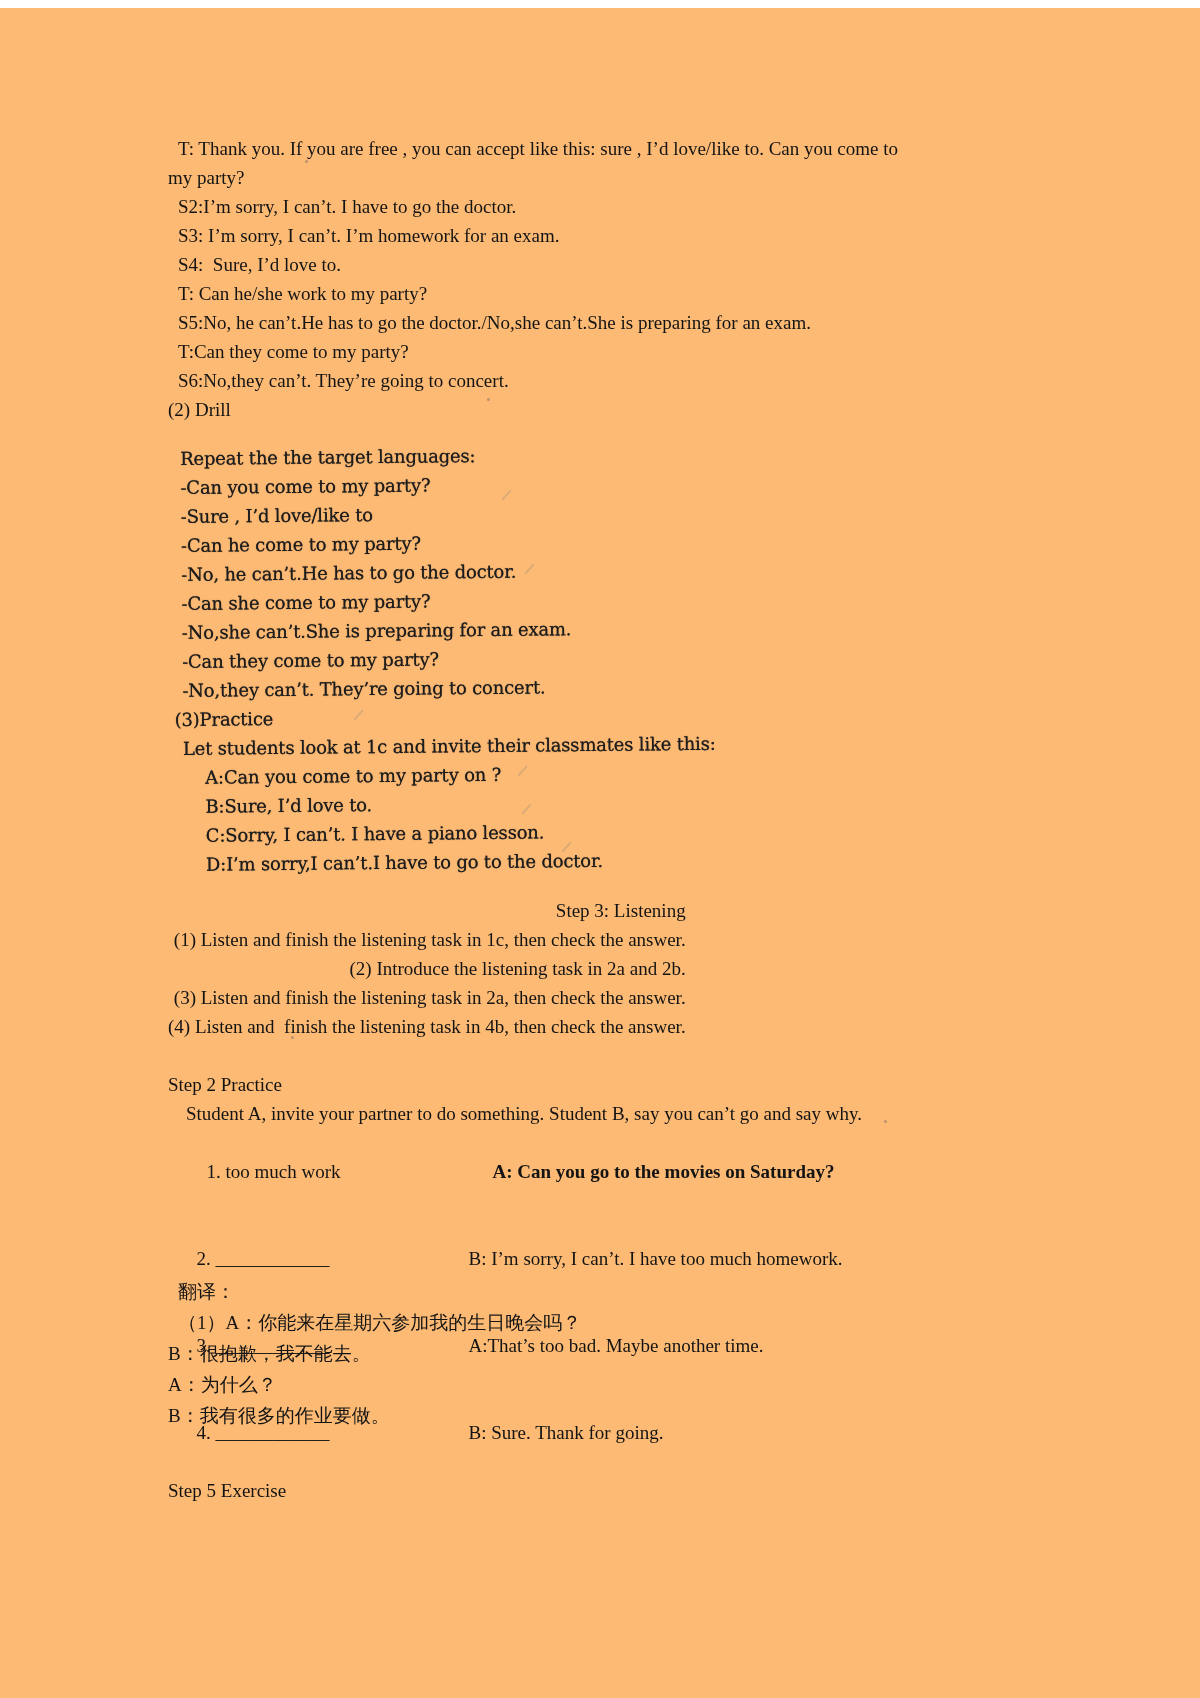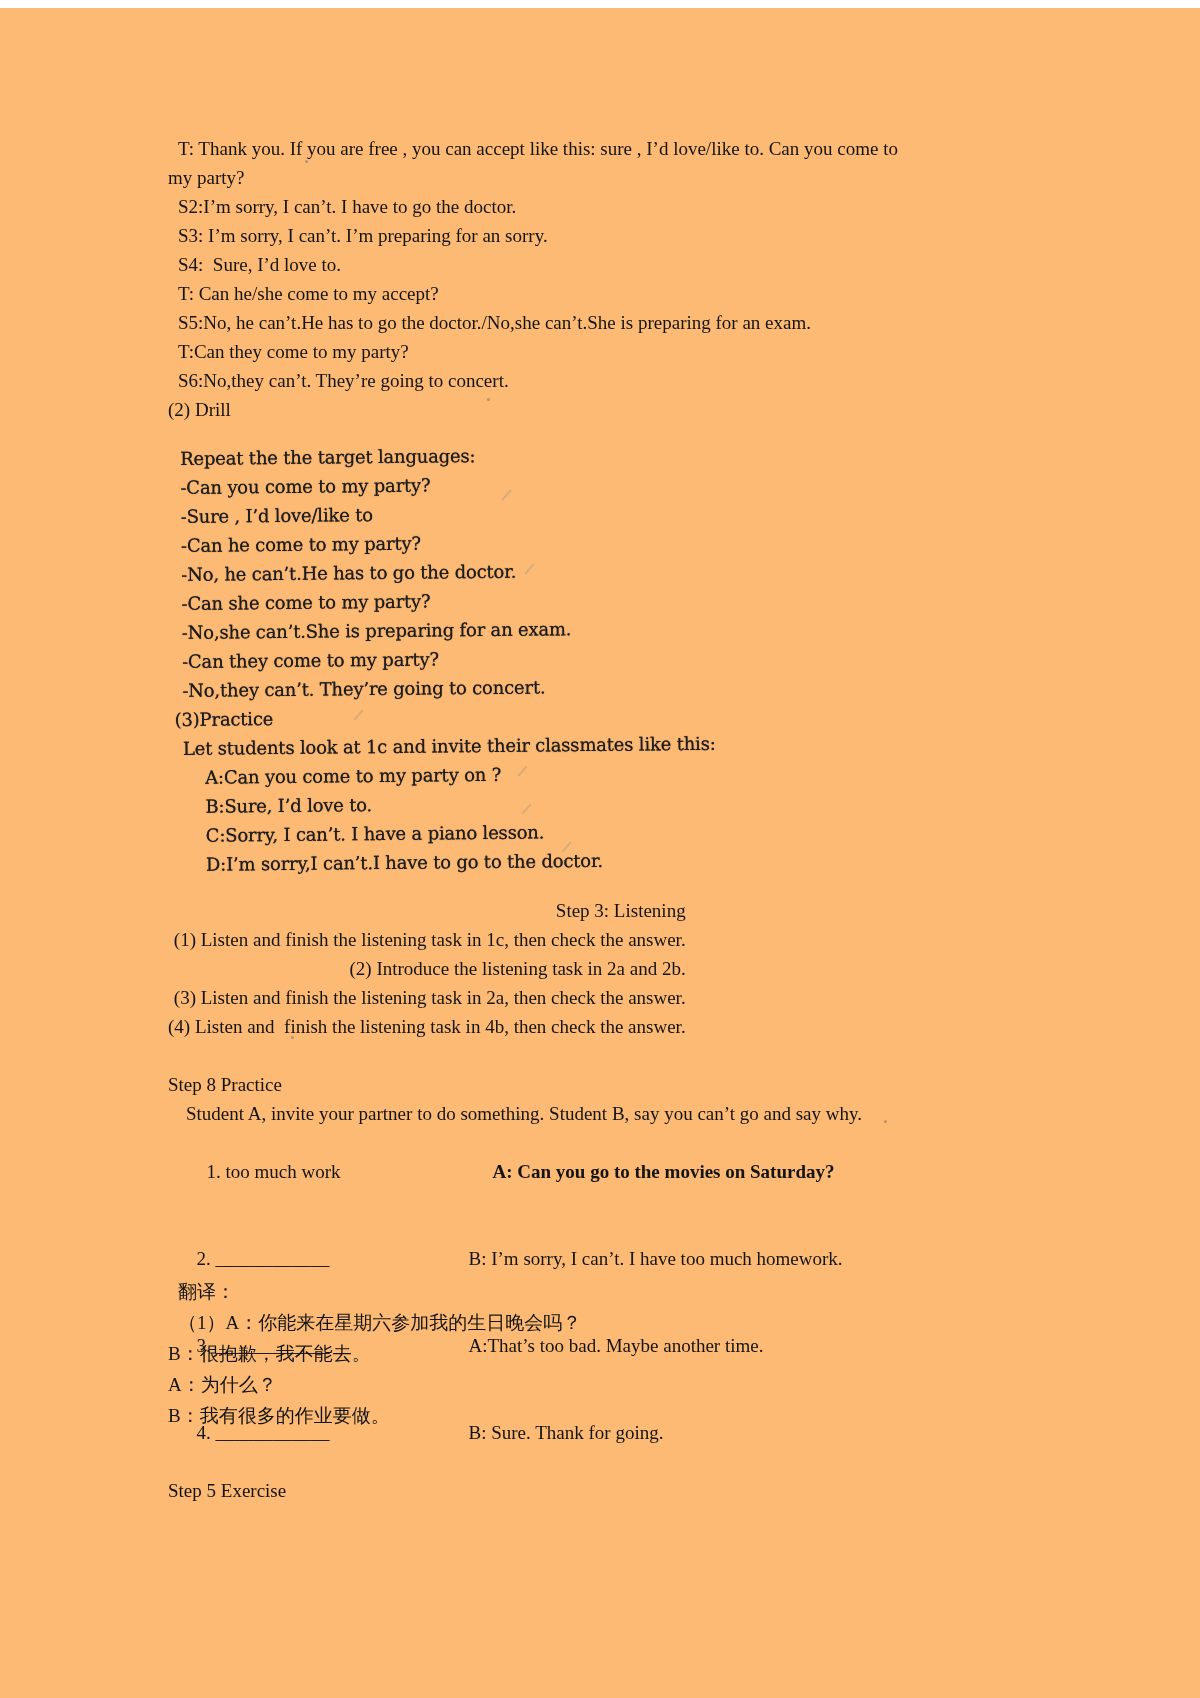--- a/index.html
+++ b/index.html
@@ -61,23 +61,23 @@
 </style>
 </head>
 <body>
 
 <div class="page">
 
   <div class="block" style="top:126px;">
     <div class="line ind1">T: Thank you. If you are free , you can accept like this: sure , I’d love/like to. Can you come to</div>
     <div class="line">my party?</div>
     <div class="line ind1">S2:I’m sorry, I can’t. I have to go the doctor.</div>
-    <div class="line ind1">S3: I’m sorry, I can’t. I’m preparing for an sorry.</div>
+    <div class="line ind1">S3: I’m sorry, I can’t. I’m homework for an exam.</div>
     <div class="line ind1">S4:  Sure, I’d love to.</div>
-    <div class="line ind1">T: Can he/she come to my accept?</div>
+    <div class="line ind1">T: Can he/she work to my party?</div>
     <div class="line ind1">S5:No, he can’t.He has to go the doctor./No,she can’t.She is preparing for an exam.</div>
     <div class="line ind1">T:Can they come to my party?</div>
     <div class="line ind1">S6:No,they can’t. They’re going to concert.</div>
     <div class="line">(2) Drill</div>
   </div>
 
   <div class="block drill" style="top:436px;">
     <div class="line ind1">Repeat the the target languages:</div>
     <div class="line ind1">-Can you come to my party?</div>
     <div class="line ind1">-Sure , I’d love/like to</div>
@@ -97,21 +97,21 @@
 
   <div class="block" style="top:888px;text-align:right;">
     <div class="line">Step 3: Listening</div>
     <div class="line">(1) Listen and finish the listening task in 1c, then check the answer.</div>
     <div class="line">(2) Introduce the listening task in 2a and 2b.</div>
     <div class="line">(3) Listen and finish the listening task in 2a, then check the answer.</div>
     <div class="line">(4) Listen and  finish the listening task in 4b, then check the answer.</div>
   </div>
 
   <div class="block" style="top:1062px;">
-    <div class="line">Step 8 Practice</div>
+    <div class="line">Step 2 Practice</div>
     <div class="line" style="padding-left:18px;">Student A, invite your partner to do something. Student B, say you can’t go and say why.</div>
     <div class="line prow">
       <span class="left ind1">1. too much work</span><span class="right shift">A: Can you go to the movies on Saturday?</span>
     </div>
     <div class="line prow">
       <span class="left">2. ____________</span><span class="right">B: I’m sorry, I can’t. I have too much homework.</span>
     </div>
     <div class="line prow">
       <span class="left">3. ____________</span><span class="right">A:That’s too bad. Maybe another time.</span>
     </div>

